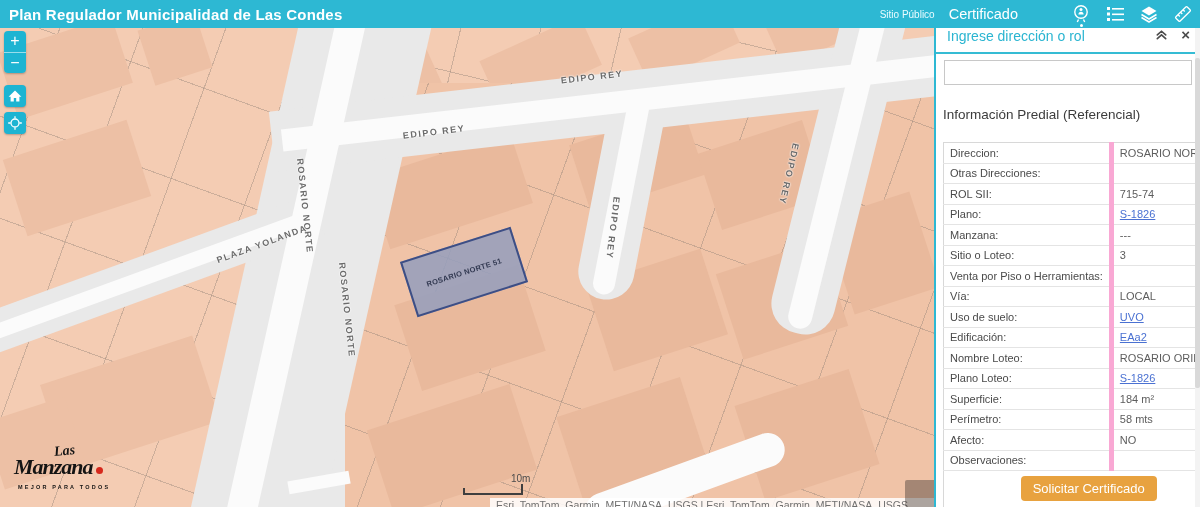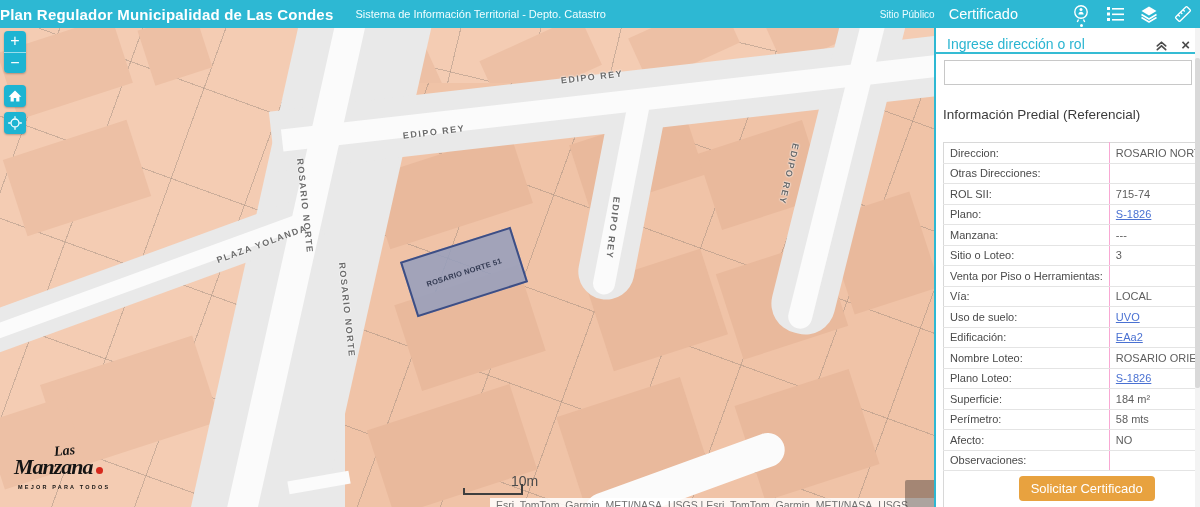--- a/index.html
+++ b/index.html
@@ -1,21 +1,21 @@
 <!DOCTYPE html>
 <html><head>
 <meta charset="utf-8">
 <style>
   * { margin:0; padding:0; box-sizing:border-box; }
   body { font-family:"Liberation Sans","DejaVu Sans",sans-serif; }
   .app { position:relative; width:1200px; height:507px; overflow:hidden; background:#e9e9e9; }
 
   
   .hdr { position:absolute; left:0; top:0; width:1200px; height:28px; background:#2db8d3; display:flex; align-items:center; z-index:50; }
-  .hdr-title { color:#fff; font-size:15px; font-weight:bold; letter-spacing:.2px; white-space:nowrap; }
+  .hdr-title { color:#fff; font-size:15px; font-weight:bold; margin-left:9px; letter-spacing:.2px; white-space:nowrap; }
   .hdr-sub { color:#f2feff; font-size:11px; margin-left:22px; white-space:nowrap; }
   .hdr-right { position:absolute; right:0; top:0; height:28px; display:flex; align-items:center; }
   .hdr-site { color:#eafcff; font-size:10px; margin-right:14px; }
   .hdr-tools { color:#fff; font-size:14.5px; margin-right:46px; }
   .hicon { position:relative; width:34px; height:28px; display:flex; align-items:center; justify-content:center; cursor:pointer; }
   .hicon svg { display:block; }
   .hdot { position:absolute; left:50%; bottom:1px; width:3px; height:3px; margin-left:-1px; border-radius:50%; background:#fff; }
 
   
   .main { position:absolute; left:0; top:28px; width:1200px; height:479px; }
@@ -68,64 +68,63 @@
   
   .ctl { position:absolute; z-index:7; }
   .zoomgrp { left:4px; top:3px; width:22px; border-radius:4px; overflow:hidden; box-shadow:0 1px 2px rgba(0,0,0,.25); }
   .zbtn { width:22px; height:21px; background:#1db4d2; color:#fff; font-size:16px; line-height:19px; text-align:center; cursor:pointer; }
   .zbtn + .zbtn { border-top:1px solid rgba(255,255,255,.55); }
   .sqbtn { position:absolute; left:4px; width:22px; height:22px; background:#1db4d2; border-radius:4px; display:flex; align-items:center; justify-content:center; cursor:pointer; box-shadow:0 1px 2px rgba(0,0,0,.25); z-index:7; }
   .homebtn { top:57px; } .locbtn { top:84px; }
 
   
   .scalebar { position:absolute; left:463px; top:445px; width:66px; height:24px; z-index:6; }
-  .scale-txt { position:absolute; left:48px; top:0; font-size:14px; color:#4c4c4c; }
+  .scale-txt { position:absolute; left:48px; top:0; font-size:10px; color:#4c4c4c; }
   .scale-line { position:absolute; left:0; top:12px; width:60px; height:10px; border-bottom:2px solid #3f3f3f; }
   .scale-line:before { content:""; position:absolute; left:0; bottom:0; width:2px; height:5px; background:#3f3f3f; }
   .scale-line:after  { content:""; position:absolute; right:0; bottom:0; width:2px; height:9px; background:#3f3f3f; }
 
   .attrib { position:absolute; left:490px; top:470px; width:444px; height:9px; background:rgba(255,255,255,.85); overflow:hidden; z-index:6; }
   .attrib span { display:block; padding:1px 6px 0; font-size:10.5px; line-height:13px; color:#707070; white-space:nowrap; }
 
   .esrilogo { position:absolute; left:905px; top:452px; width:66px; height:27px; background:rgba(60,50,45,.42); border-radius:2px; z-index:6; text-align:center; cursor:pointer;padding-left:48px; }
   .esri-pb { font-size:4.5px; font-weight:bold; color:#fff; letter-spacing:.6px; margin-top:2px; }
   .esri-pb i { display:inline-block; width:3px; height:3px; background:#fff; border-radius:50%; margin-left:1px; }
   .esri-brand { font-size:16px; font-weight:bold; color:#fff; line-height:14px; letter-spacing:-.5px; }
 
   .citylogo { position:absolute; left:14px; top:418px; width:116px; height:50px; z-index:6; color:#141414; }
   .cl-las { position:absolute; left:40px; top:-3px; font-family:"Liberation Serif","DejaVu Serif",serif; font-style:italic; font-weight:bold; font-size:14px; transform:rotate(-6deg); }
   .cl-condes { position:absolute; left:0; top:8px; font-family:"Liberation Serif","DejaVu Serif",serif; font-style:italic; font-weight:bold; font-size:22px; letter-spacing:-1px; }
   .cl-dot { display:inline-block; width:7px; height:7px; border-radius:50%; background:#d6281c; margin-left:3px; }
   .cl-tag { position:absolute; left:4px; top:38px; font-size:5.5px; font-weight:bold; letter-spacing:2.2px; }
 
   
   .panel { position:absolute; right:0; top:0; width:266px; height:479px; background:#fff; border-left:2px solid #2db8d3; z-index:40; }
-  .p-head { display:flex; align-items:flex-end; height:26px; padding:0 10px 0 11px; border-bottom:2px solid #35bcd4; }
+  .p-head { display:flex; align-items:flex-start; height:26px; padding:0 10px 0 11px; border-bottom:2px solid #35bcd4; }
   .p-title { flex:1; color:#2ab5d1; font-size:14px; }
   .p-ico { color:#4c4c4c; cursor:pointer; display:flex; align-items:center; margin-left:13px; }
   .p-close { font-size:15px; line-height:14px; font-weight:bold; }
   .p-search { display:block; width:calc(100% - 16px); margin:6px 8px 0; height:25px; border:1px solid #c8c8c8; background:#fff; font-size:12px; padding:0 6px; outline:none; }
   .p-section { margin:22px 0 20px 7px; font-size:13.5px; color:#3c3c3c; }
   .p-table { width:calc(100% - 15px); margin-left:7px; border-collapse:collapse; border:1px solid #d8d8d8; }
   .p-table td { height:20.5px; font-size:11px; border-bottom:1px solid #e4e4e4; padding:0 6px; color:#5d5d5d; white-space:nowrap; }
-  .p-table td.lbl { width:148px; color:#4a4a4a; border-right:1px solid #f9a8d4; }
+  .p-table td.lbl { width:148px; color:#4a4a4a; border-right:5px solid #f9a8d4; }
   .p-table a { color:#4a71d2; text-decoration:underline; cursor:pointer; }
   .p-btnrow td { text-align:center; padding:5px 0 6px; border-bottom:none; }
   .p-btn { background:#e8a23f; color:#fff; border:none; border-radius:4px; font-size:13px; padding:5px 12px; cursor:pointer; font-family:inherit; }
   .p-scroll { position:absolute; right:0; top:0; width:5px; height:479px; background:#f3f3f3; }
   .p-thumb { position:absolute; right:0; top:30px; width:5px; height:330px; background:#d9d9d9; border-radius:2px; cursor:pointer; }
 </style>
 </head>
 <body>
 
 <div class="app">
 
   <div class="hdr">
     <div class="hdr-title">Plan Regulador Municipalidad de Las Condes</div>
-    <div class="hdr-sub">Sistema de Información Territorial - Depto. Catastro</div>
     <div class="hdr-right">
       <span class="hdr-site">Sitio Público</span>
       <span class="hdr-tools">Certificado</span>
       <span class="hicon">
         <svg width="20" height="20" viewBox="0 0 20 20" fill="none" stroke="#fff" stroke-width="1.4">
           <circle cx="10" cy="8" r="6.2"></circle>
           <circle cx="10" cy="5.6" r="1.5" fill="#fff" stroke="none"></circle>
           <path d="M7.4 10.5c0-2 1.1-2.8 2.6-2.8s2.6.8 2.6 2.8z" fill="#fff" stroke="none"></path>
           <path d="M7.5 15.5l-1.2 2.5M12.5 15.5l1.2 2.5"></path>
         </svg>

